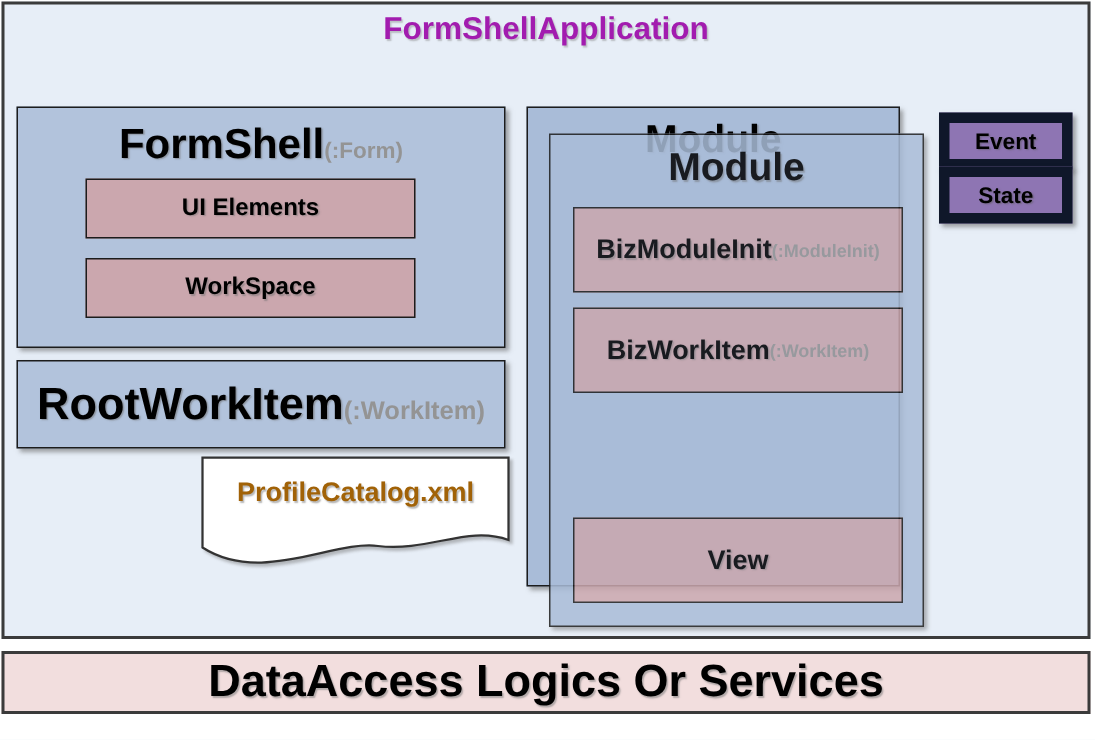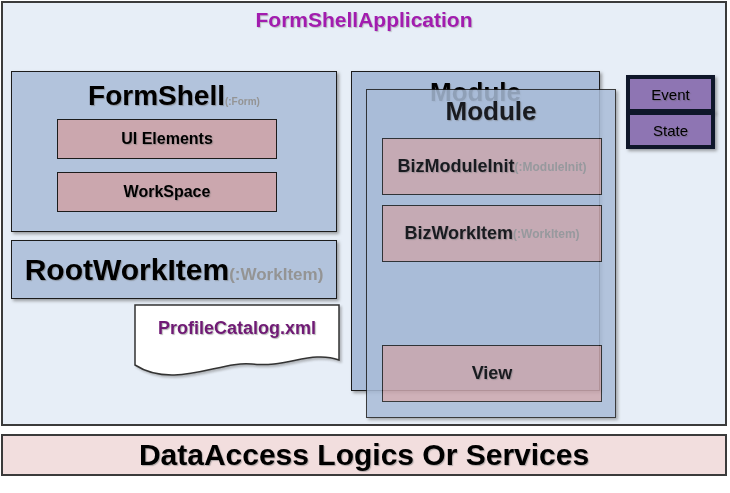--- a/index.html
+++ b/index.html
@@ -31,21 +31,21 @@
   .type-suffix{font-weight:bold;color:#949494;text-shadow:none;}
   .pink-item{
     position:absolute;background:#cba7ae;border:1px solid #1c1c1c;
     display:flex;align-items:center;justify-content:center;
     font-weight:bold;color:#000;white-space:nowrap;
     text-shadow:1px 1px 1px rgba(110,110,110,0.5);
   }
   
   .formshell{left:8px;top:68px;width:326px;height:161px;}
   .formshell .panel-title{margin-top:8px;font-size:28px;}
-  .formshell .type-suffix{font-size:10px;margin-top:40px;}
+  .formshell .type-suffix{font-size:15px;margin-top:40px;}
   .fs-item{left:45px;width:220px;height:40px;font-size:16px;}
   
   .rootworkitem{
     left:8px;top:237px;width:326px;height:59px;
     display:flex;align-items:center;justify-content:flex-end;
   }
   .rootworkitem .panel-title{font-size:30px;}
   .rootworkitem .type-suffix{font-size:17px;}
   
   .module-back{left:348px;top:68px;width:249px;height:320px;background:#a9bcd8;}
@@ -53,35 +53,35 @@
   .module-front{
     left:363px;top:86px;width:250px;height:329px;background:#a9bcd8;
     opacity:0.85;
   }
   .module-front .panel-title{margin-top:6px;font-size:26px;}
   .mod-item{left:15px;width:220px;height:57px;font-size:18px;}
   .mod-item .type-suffix{font-size:12px;}
   
   .purple-box{
     position:absolute;left:623px;width:89px;height:38px;
-    background:#8e75b3;border:4px solid #0f172a;
+    background:#8e75b3;border:7px solid #0f172a;
     box-shadow:2px 2px 3px rgba(90,90,90,0.55);
     display:flex;align-items:center;justify-content:center;
-    font-size:15px;font-weight:normal;color:#000;
+    font-size:15px;font-weight:bold;color:#000;
     text-shadow:1px 1px 1px rgba(90,90,90,0.5);
   }
   
   .doc{
     position:absolute;left:131px;top:301px;width:206px;height:80px;
   }
   .doc svg{position:absolute;left:0;top:0;
     filter:drop-shadow(2px 2px 1px rgba(110,110,110,0.45));}
   .doc-label{
     position:absolute;left:0;top:14px;width:100%;text-align:center;
-    font-size:18px;font-weight:bold;color:#701a75;
+    font-size:18px;font-weight:bold;color:#a16207;
     text-shadow:1px 1px 1px rgba(110,110,110,0.5);
   }
   
   .bottom-bar{
     position:absolute;left:1px;top:434px;width:726px;height:42px;
     background:#f2dede;border:2px solid #3b3b3b;
     display:flex;align-items:center;justify-content:center;
     font-size:30px;font-weight:bold;color:#000;
     text-shadow:1px 1px 1px rgba(120,120,120,0.55);
   }

